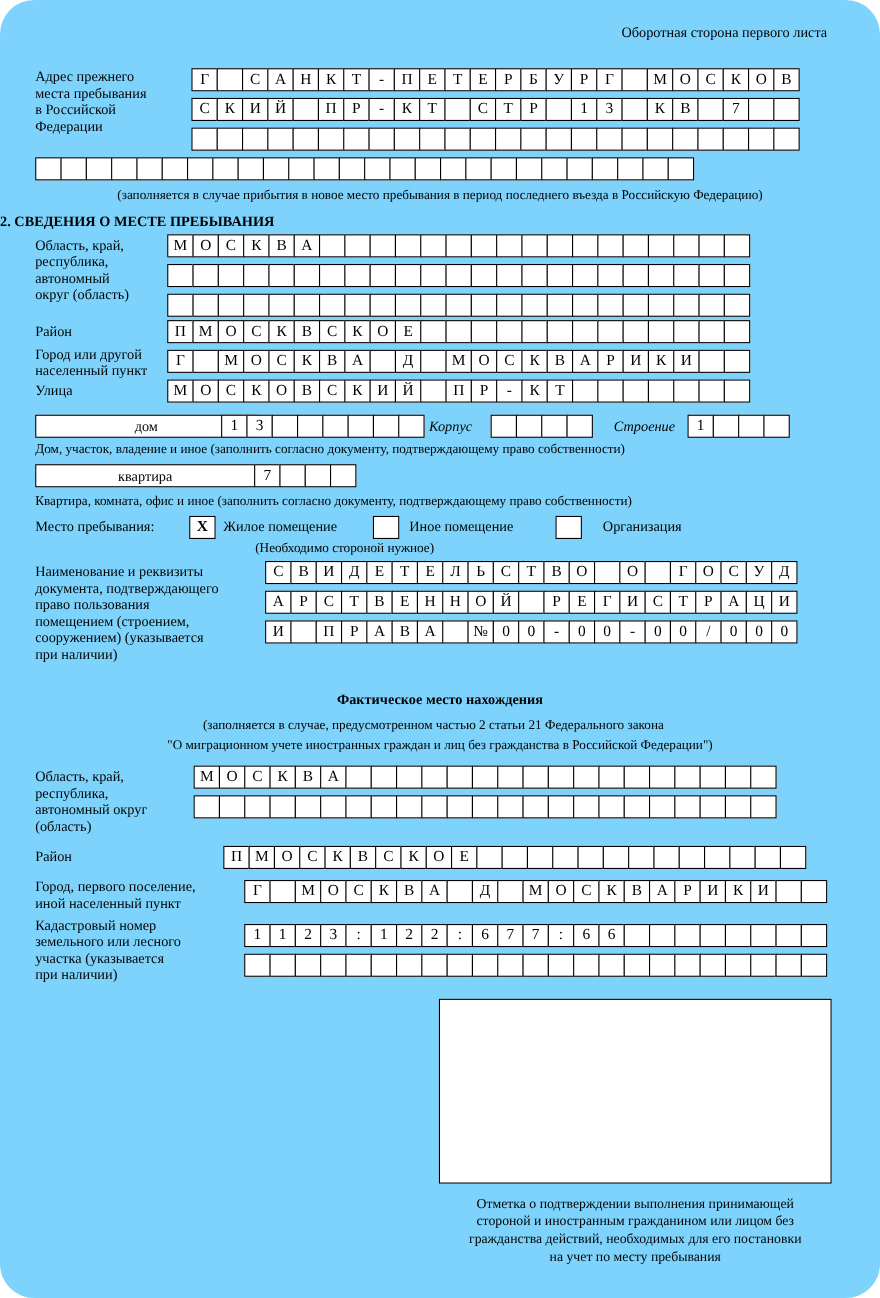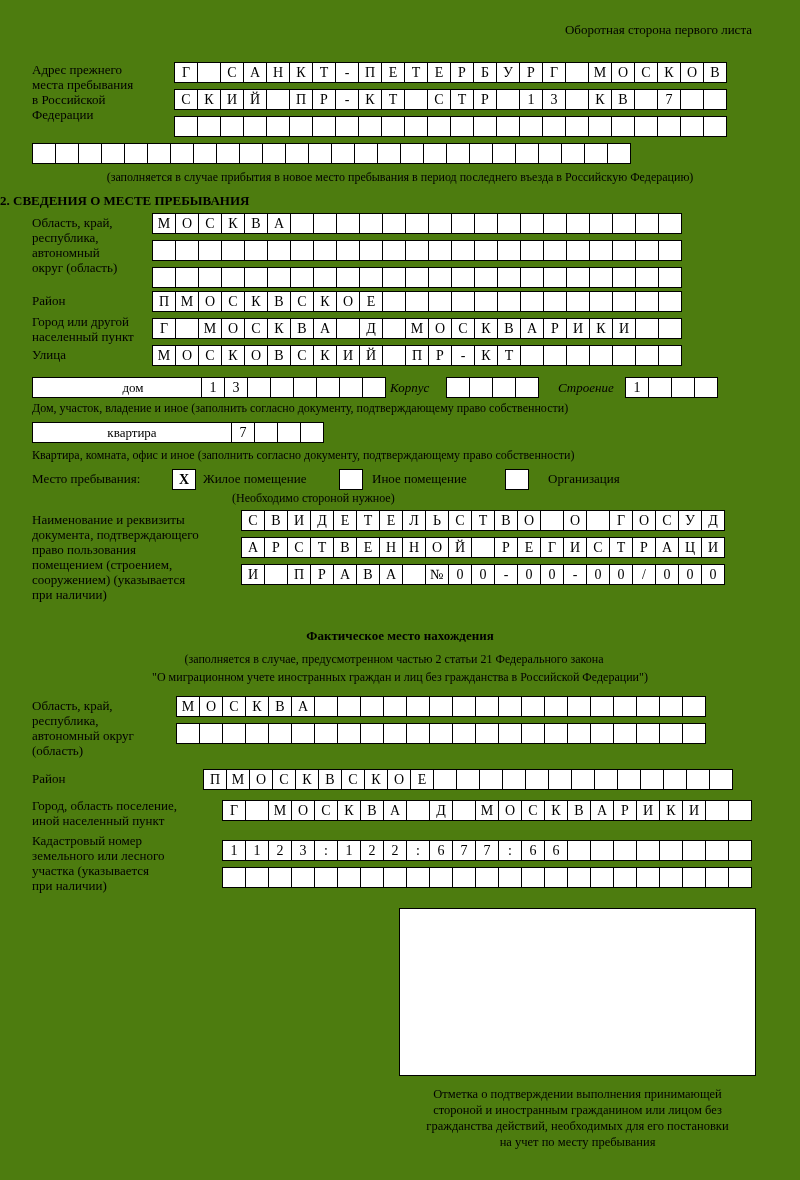--- a/index.html
+++ b/index.html
@@ -8,22 +8,23 @@
     background: #ffffff;
   }
   body {
     font-family: "Liberation Serif", serif;
     color: #000000;
   }
   .page {
     position: relative;
     width: 800px;
     height: 1180px;
-    background: #4d7c0f;
+    background: #7dd3fc;
     overflow: hidden;
+    border-radius: 31px;
   }
   .hdr-right {
     position: absolute;
     right: 48px;
     top: 22px;
     font-size: 13px;
   }
   .row {
     position: absolute;
     display: flex;
@@ -586,21 +587,21 @@
       <div class="bx"></div>
       <div class="bx"></div>
       <div class="bx"></div>
       <div class="bx"></div>
       <div class="bx"></div>
       <div class="bx"></div>
       <div class="bx"></div>
       <div class="bx"></div>
     </div>
 
-  <div class="row lbl multiline" style="left:32px; top:798px; width:180px;">Город, область поселение,
+  <div class="row lbl multiline" style="left:32px; top:798px; width:180px;">Город, первого поселение,
 иной населенный пункт</div>
   <div class="boxes" style="position:absolute; left:222px; top:800px;" id="s3c">
       <div class="bx">Г</div>
       <div class="bx"></div>
       <div class="bx">М</div>
       <div class="bx">О</div>
       <div class="bx">С</div>
       <div class="bx">К</div>
       <div class="bx">В</div>
       <div class="bx">А</div>

